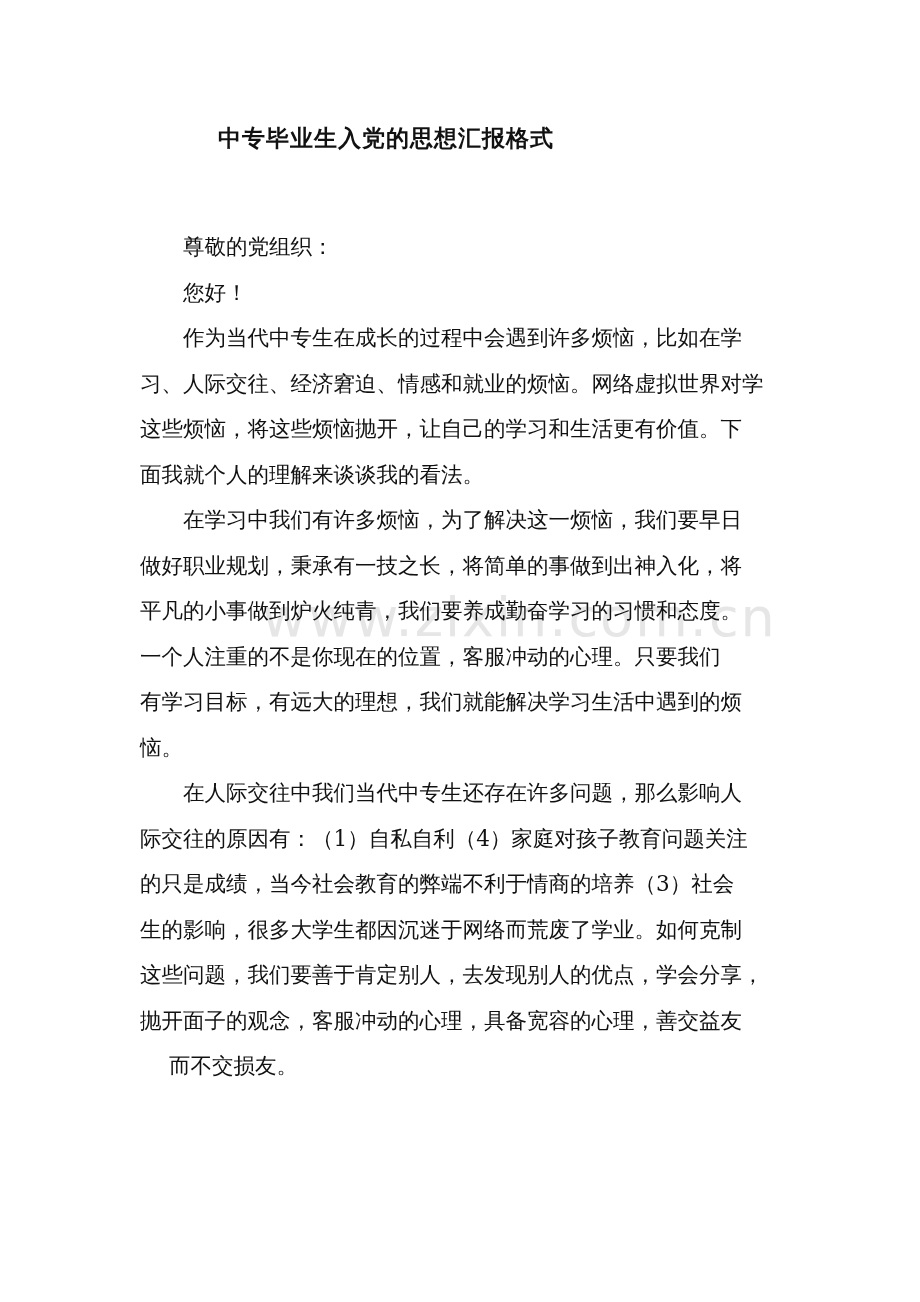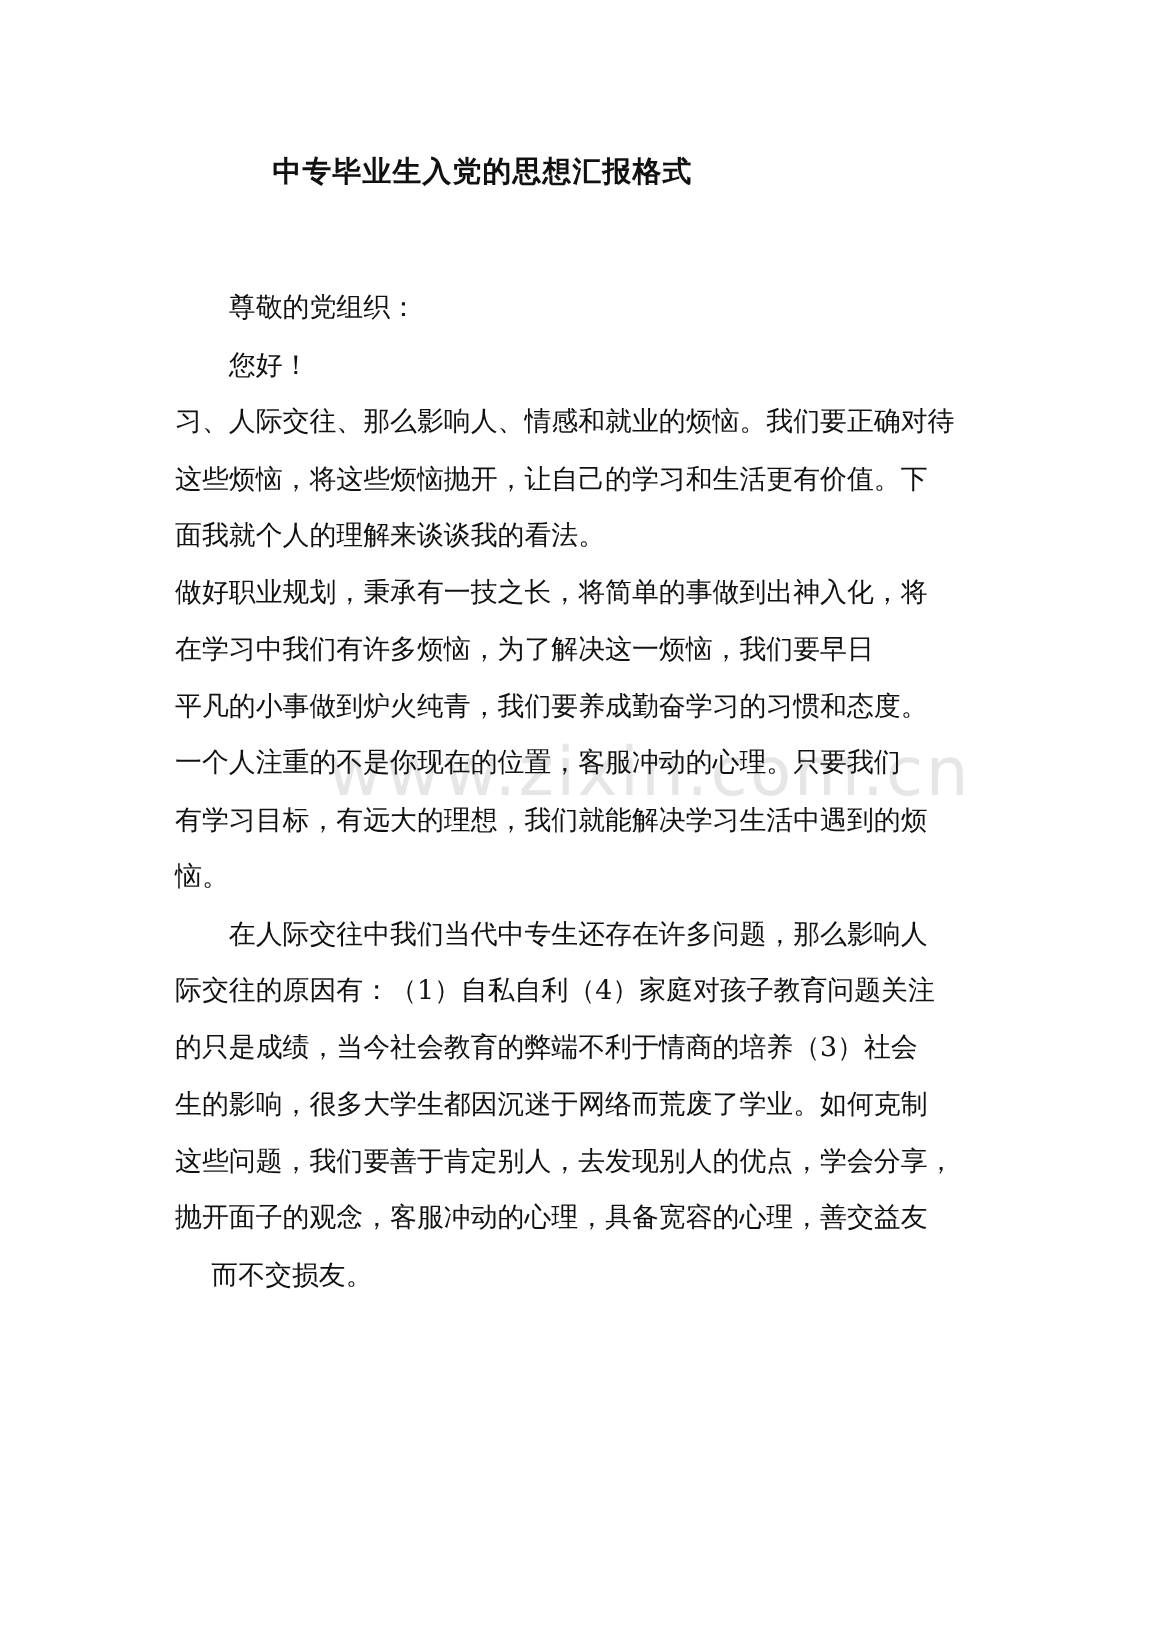--- a/index.html
+++ b/index.html
@@ -79,28 +79,29 @@
 
   <div class="body-text">
     <p class="para">
       <span class="line">尊敬的党组织：</span>
     </p>
     <p class="para">
       <span class="line">您好！</span>
     </p>
 
     <p class="para">
-      <span class="line" style="text-indent:0;">习、人际交往、那么影响人、情感和就业的烦恼。我们要正确对待</span>
+      <span class="line">作为当代中专生在成长的过程中会遇到许多烦恼，比如在学</span>
+      <span class="line" style="text-indent:0;">习、人际交往、经济窘迫、情感和就业的烦恼。网络虚拟世界对学</span>
       <span class="line" style="text-indent:0;">这些烦恼，将这些烦恼抛开，让自己的学习和生活更有价值。下</span>
       <span class="line" style="text-indent:0;">面我就个人的理解来谈谈我的看法。</span>
     </p>
 
     <p class="para">
+      <span class="line">在学习中我们有许多烦恼，为了解决这一烦恼，我们要早日</span>
       <span class="line" style="text-indent:0;">做好职业规划，秉承有一技之长，将简单的事做到出神入化，将</span>
-      <span class="line">在学习中我们有许多烦恼，为了解决这一烦恼，我们要早日</span>
       <span class="line" style="text-indent:0;">平凡的小事做到炉火纯青，我们要养成勤奋学习的习惯和态度。</span>
       <span class="line" style="text-indent:0;">一个人注重的不是你现在的位置，客服冲动的心理。只要我们</span>
       <span class="line" style="text-indent:0;">有学习目标，有远大的理想，我们就能解决学习生活中遇到的烦</span>
       <span class="line" style="text-indent:0;">恼。</span>
     </p>
 
     <p class="para">
       <span class="line">在人际交往中我们当代中专生还存在许多问题，那么影响人</span>
       <span class="line" style="text-indent:0;">际交往的原因有：（1）自私自利（4）家庭对孩子教育问题关注</span>
       <span class="line" style="text-indent:0;">的只是成绩，当今社会教育的弊端不利于情商的培养（3）社会</span>

